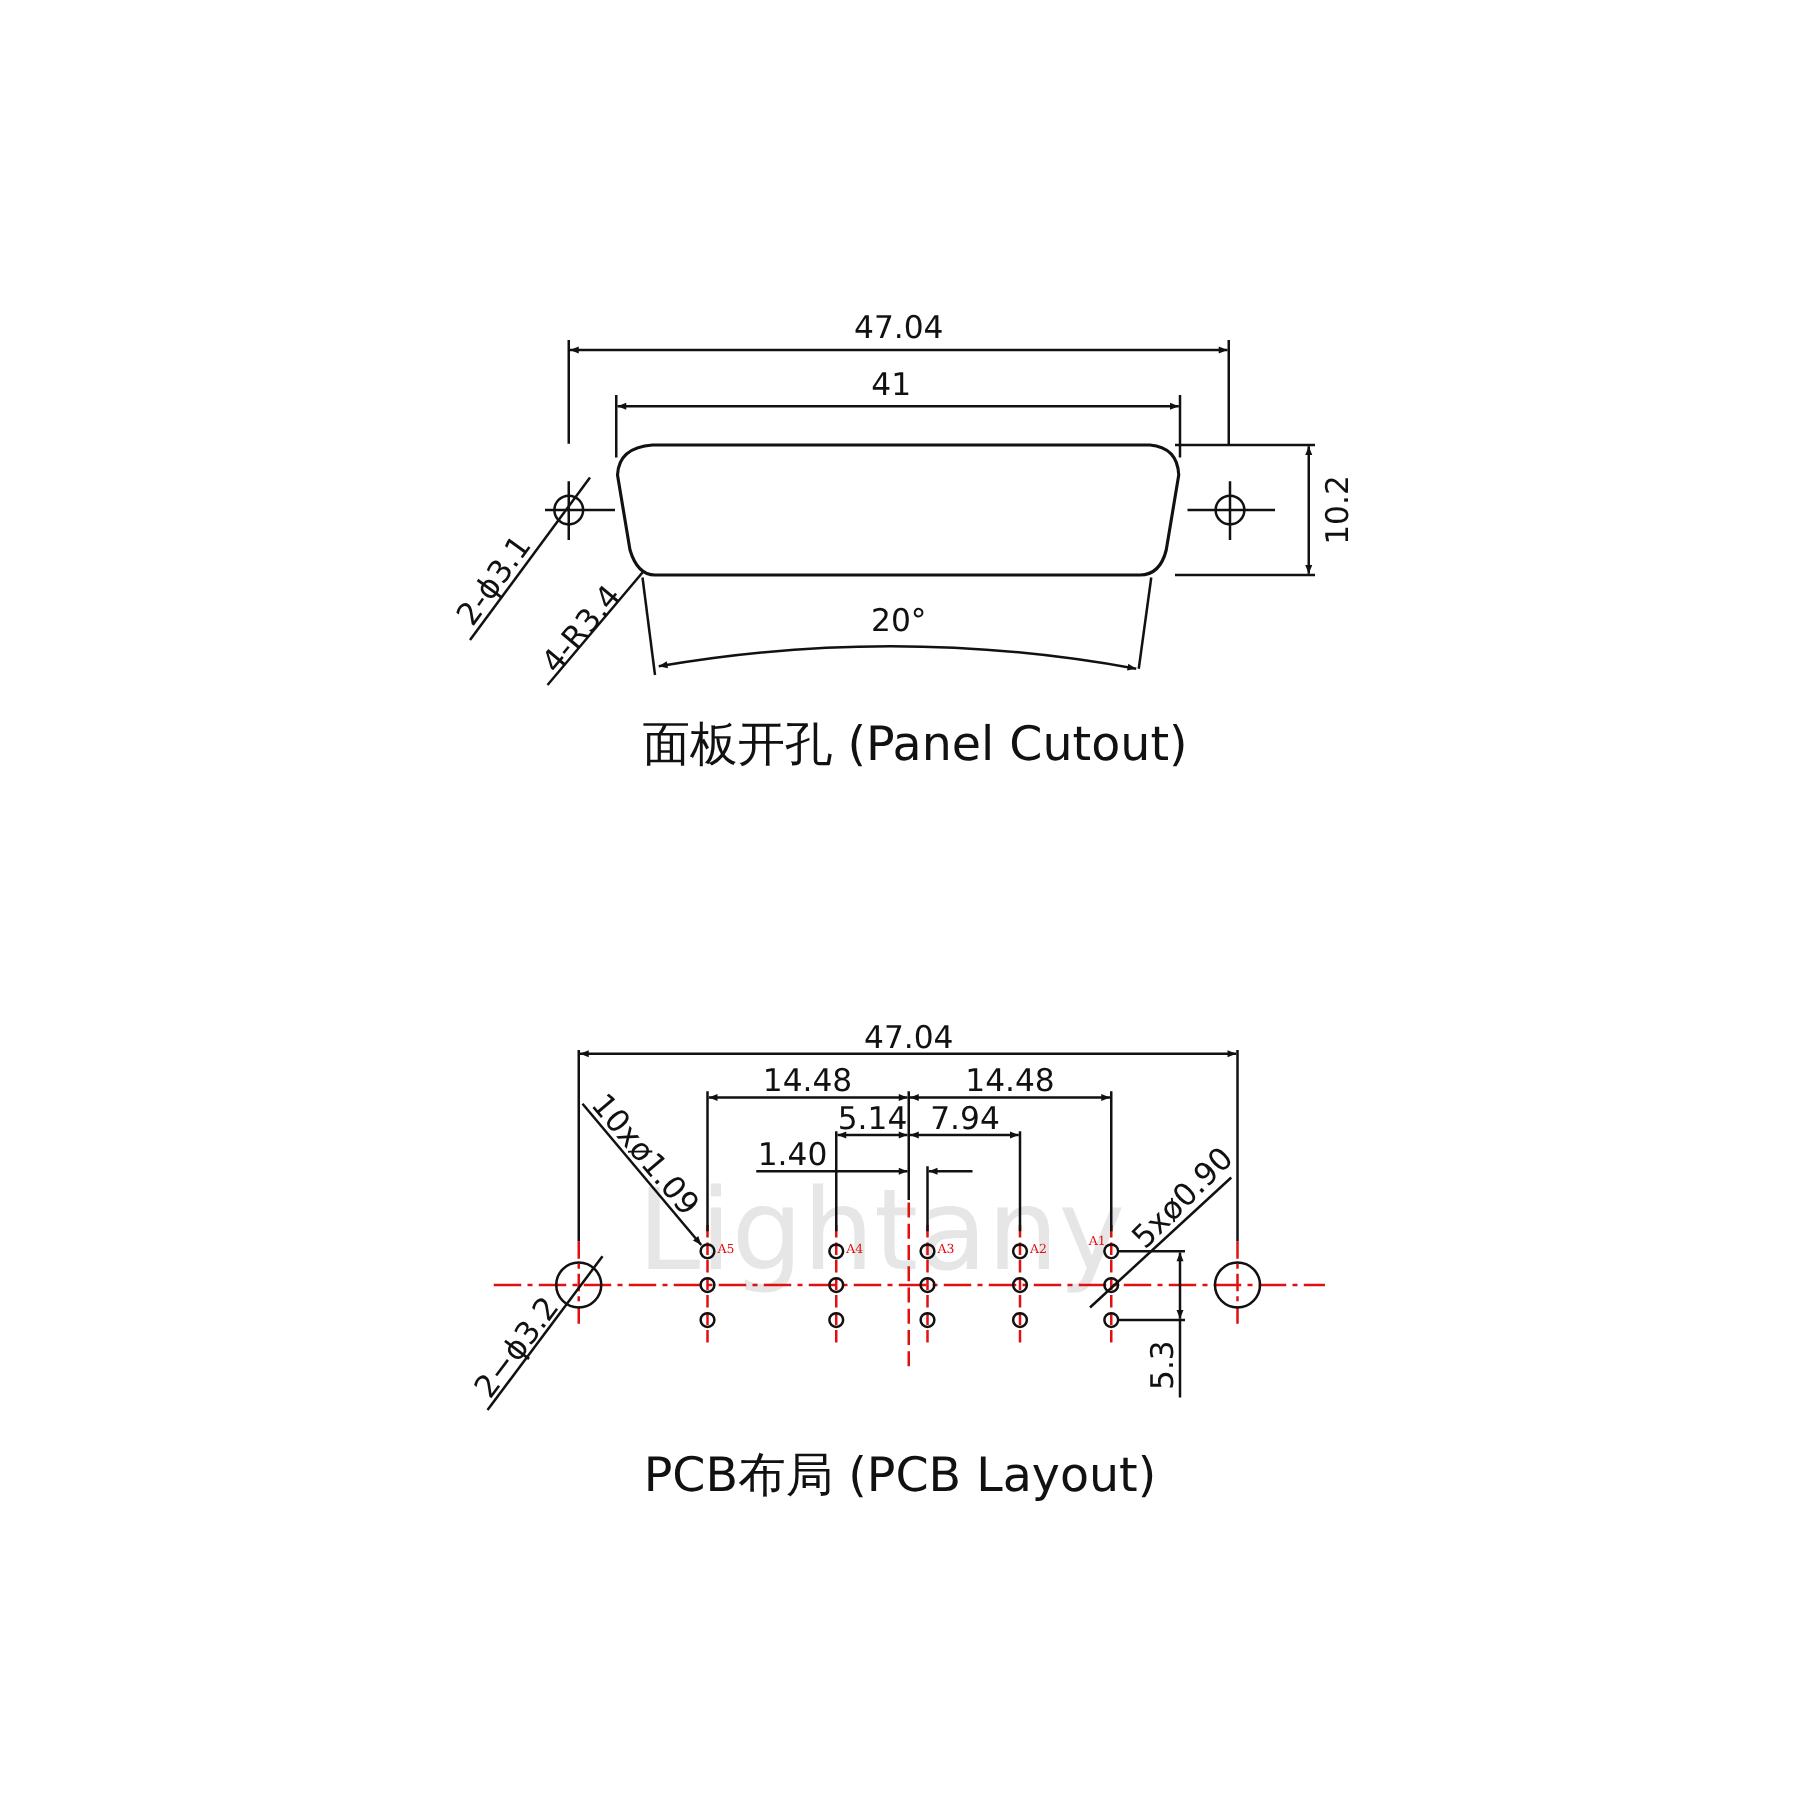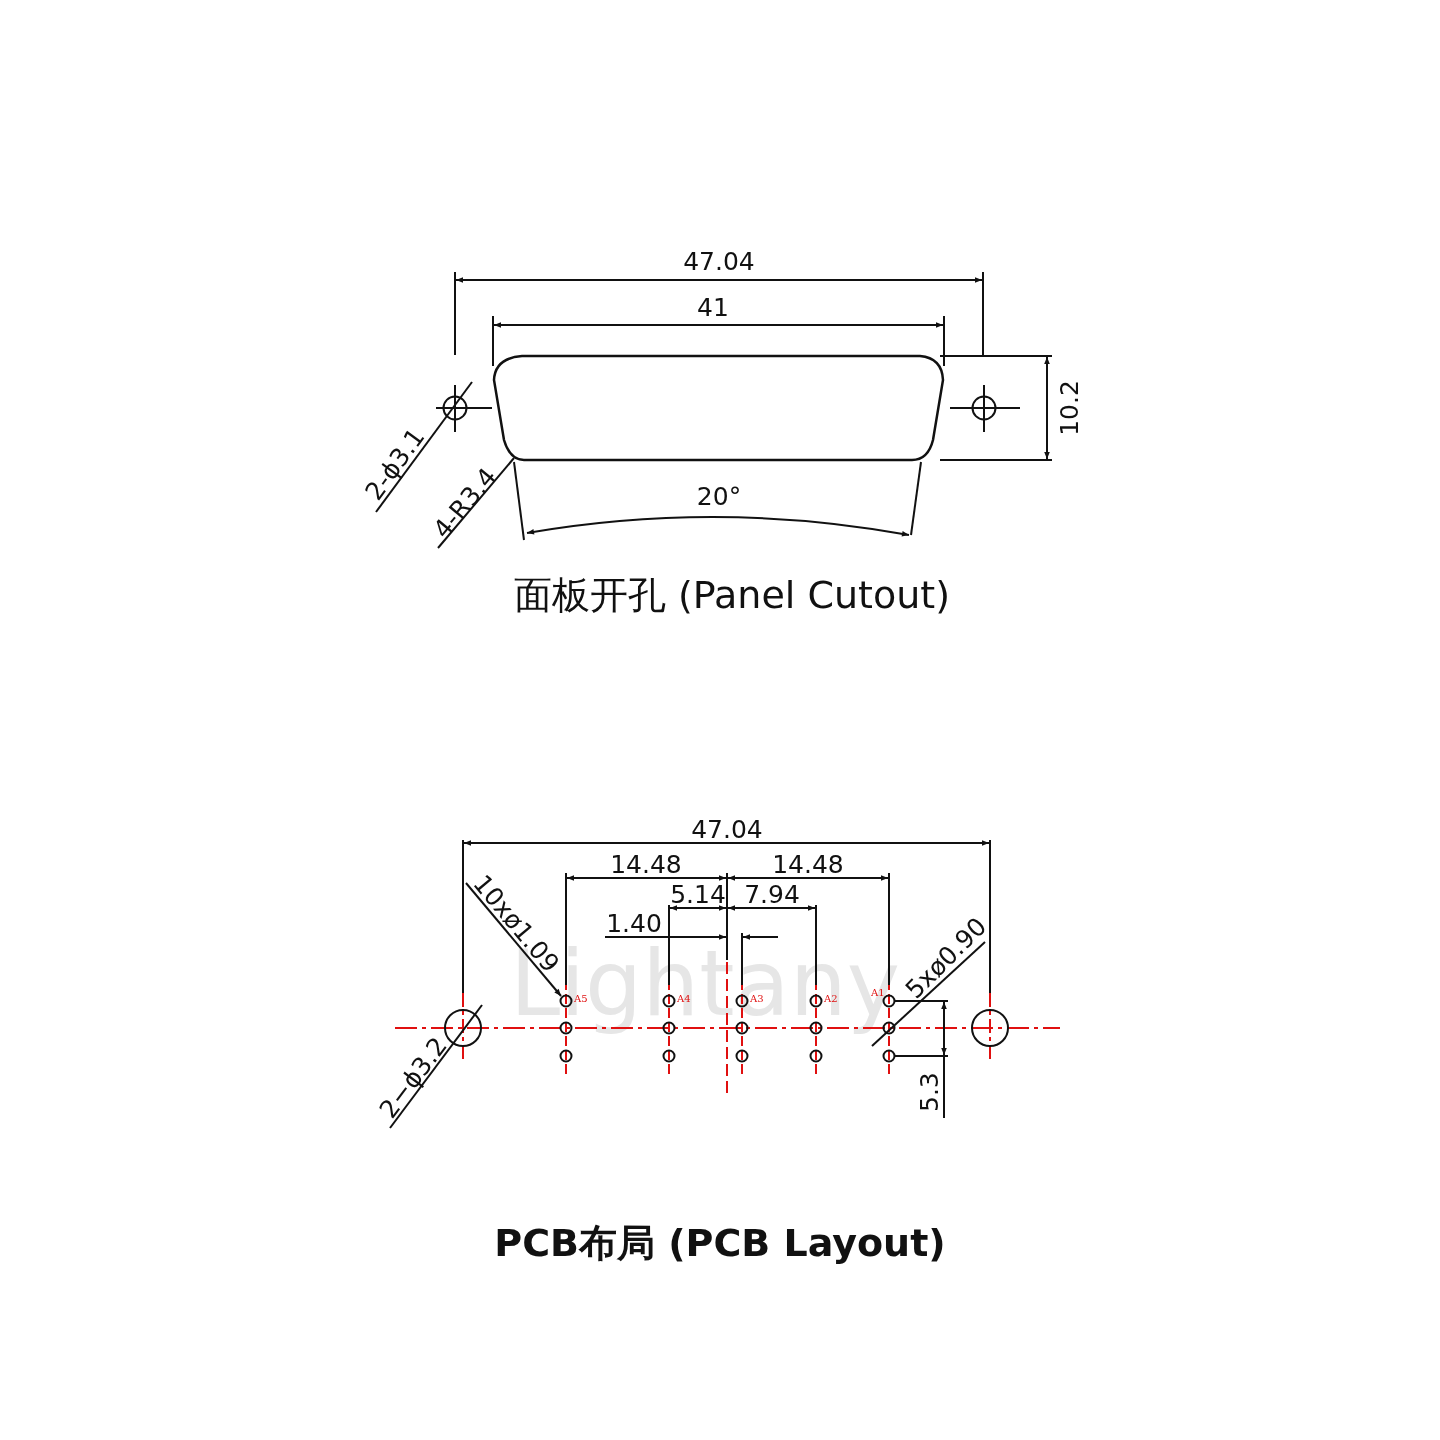--- a/index.html
+++ b/index.html
@@ -137,13 +137,13 @@
   <g font-family="DejaVu Serif, serif" font-size="10" fill="#e01010">
     <text x="574" y="1002">A5</text>
     <text x="677" y="1002">A4</text>
     <text x="750" y="1002">A3</text>
     <text x="824" y="1002">A2</text>
     <text x="871" y="996">A1</text>
   </g>
 </svg>
 
 <div class="caption" style="top:570px;padding-left:12px;">面板开孔 (Panel Cutout)</div>
-<div class="caption" style="top:1218px;font-weight:bold;">PCB布局 (PCB Layout)</div>
+<div class="caption" style="top:1155px;">PCB布局 (PCB Layout)</div>
 
 </body></html>

